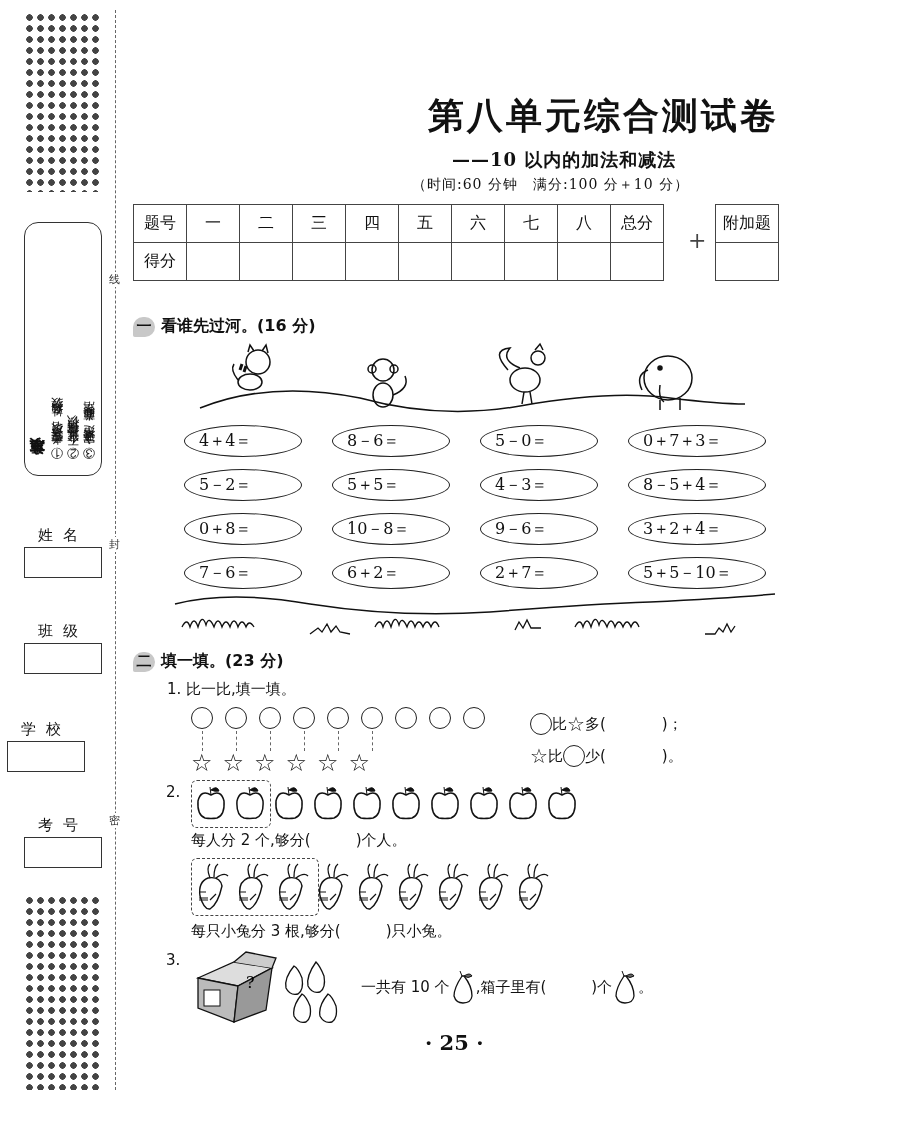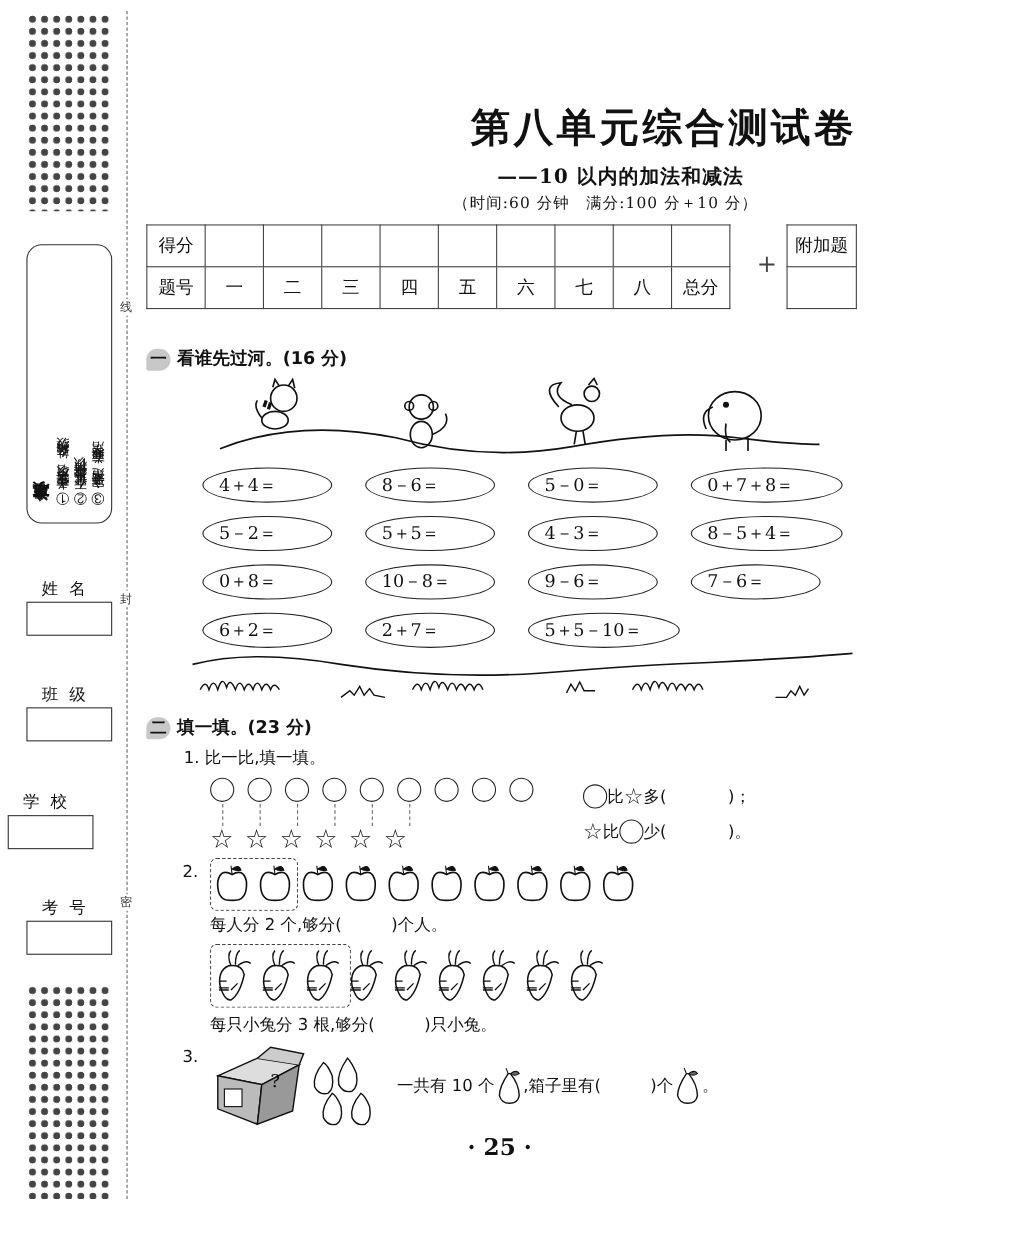--- a/index.html
+++ b/index.html
@@ -65,42 +65,42 @@
   <div class="field-box" style="height:29px;margin-top:2px;"></div>
 </div>
 
 <h1 class="abs" style="left:428px;top:92px;">第八单元综合测试卷</h1>
 <div class="abs subtitle" style="left:452px;top:148px;">——10 以内的加法和减法</div>
 <div class="abs timeline" style="left:412px;top:176px;">（时间:60 分钟　满分:100 分＋10 分）</div>
 
 <table class="abs score" style="left:133px;top:204px;">
   <tbody>
       <tr>
-    <td>得分</td>
-    <td></td>
-    <td></td>
-    <td></td>
-    <td></td>
-    <td></td>
-    <td></td>
-    <td></td>
-    <td></td>
-    <td></td>
-  </tr>
-  <tr>
     <td style="width:52px;">题号</td>
     <td style="width:52px;">一</td>
     <td style="width:52px;">二</td>
     <td style="width:52px;">三</td>
     <td style="width:52px;">四</td>
     <td style="width:52px;">五</td>
     <td style="width:52px;">六</td>
     <td style="width:52px;">七</td>
     <td style="width:52px;">八</td>
     <td style="width:52px;">总分</td>
+  </tr>
+  <tr>
+    <td>得分</td>
+    <td></td>
+    <td></td>
+    <td></td>
+    <td></td>
+    <td></td>
+    <td></td>
+    <td></td>
+    <td></td>
+    <td></td>
   </tr>
 </tbody>
   </table>
 <div class="abs" style="left:688px;top:228px;font-size:22px;color:#444;">+</div>
 <table class="abs score" style="left:715px;top:204px;">
   <tbody>
       <tr>
         <td style="width:62px;">附加题</td>
       </tr>
   <tr>
@@ -147,28 +147,29 @@
     <path d="M470 45 Q468 58 474 62"></path>
       <path d="M470 60 L470 70 M490 58 L490 70"></path>
     <circle cx="470" cy="28" r="2" fill="#111"></circle>
   </g>
 </svg>
 
 <div class="abs" style="left:184px;top:425px;width:586px;display:grid;grid-template-columns:repeat(4,122px);column-gap:26px;row-gap:12px;">
   <div class="oval">4＋4＝</div>
   <div class="oval">8－6＝</div>
   <div class="oval">5－0＝</div>
-  <div class="oval" style="width:138px;">0＋7＋8＝</div>
+  <div class="oval" style="width:138px;">0＋7＋3＝</div>
   <div class="oval">5－2＝</div>
   <div class="oval">5＋5＝</div>
   <div class="oval">4－3＝</div>
   <div class="oval" style="width:138px;">8－5＋4＝</div>
   <div class="oval">0＋8＝</div>
   <div class="oval">10－8＝</div>
   <div class="oval">9－6＝</div>
+  <div class="oval" style="width:138px;">3＋2＋4＝</div>
   <div class="oval">7－6＝</div>
   <div class="oval">6＋2＝</div>
   <div class="oval">2＋7＝</div>
   <div class="oval" style="width:138px;">5＋5－10＝</div>
 </div>
 
 <svg class="abs" style="left:170px;top:592px;" width="610" height="50" viewBox="0 0 610 50">
   <path d="M5 12 Q60 -2 140 12 Q230 26 320 20 Q420 12 480 10 Q560 6 605 2" fill="none" stroke="#111" stroke-width="1.5"></path>
   <path d="M12 35 q5 -10 8 0 q4 -12 8 0 q4 -14 8 -2 q3 -10 8 2 q4 -12 8 0 q4 -10 8 0 q4 -12 8 0 q4 -10 8 0 q3 -8 8 0" fill="none" stroke="#111" stroke-width="1.3"></path>
   <path d="M140 42 l8 -6 l4 4 l5 -8 l4 8 l5 -6 l4 6 l10 2" fill="none" stroke="#111" stroke-width="1.3"></path>

